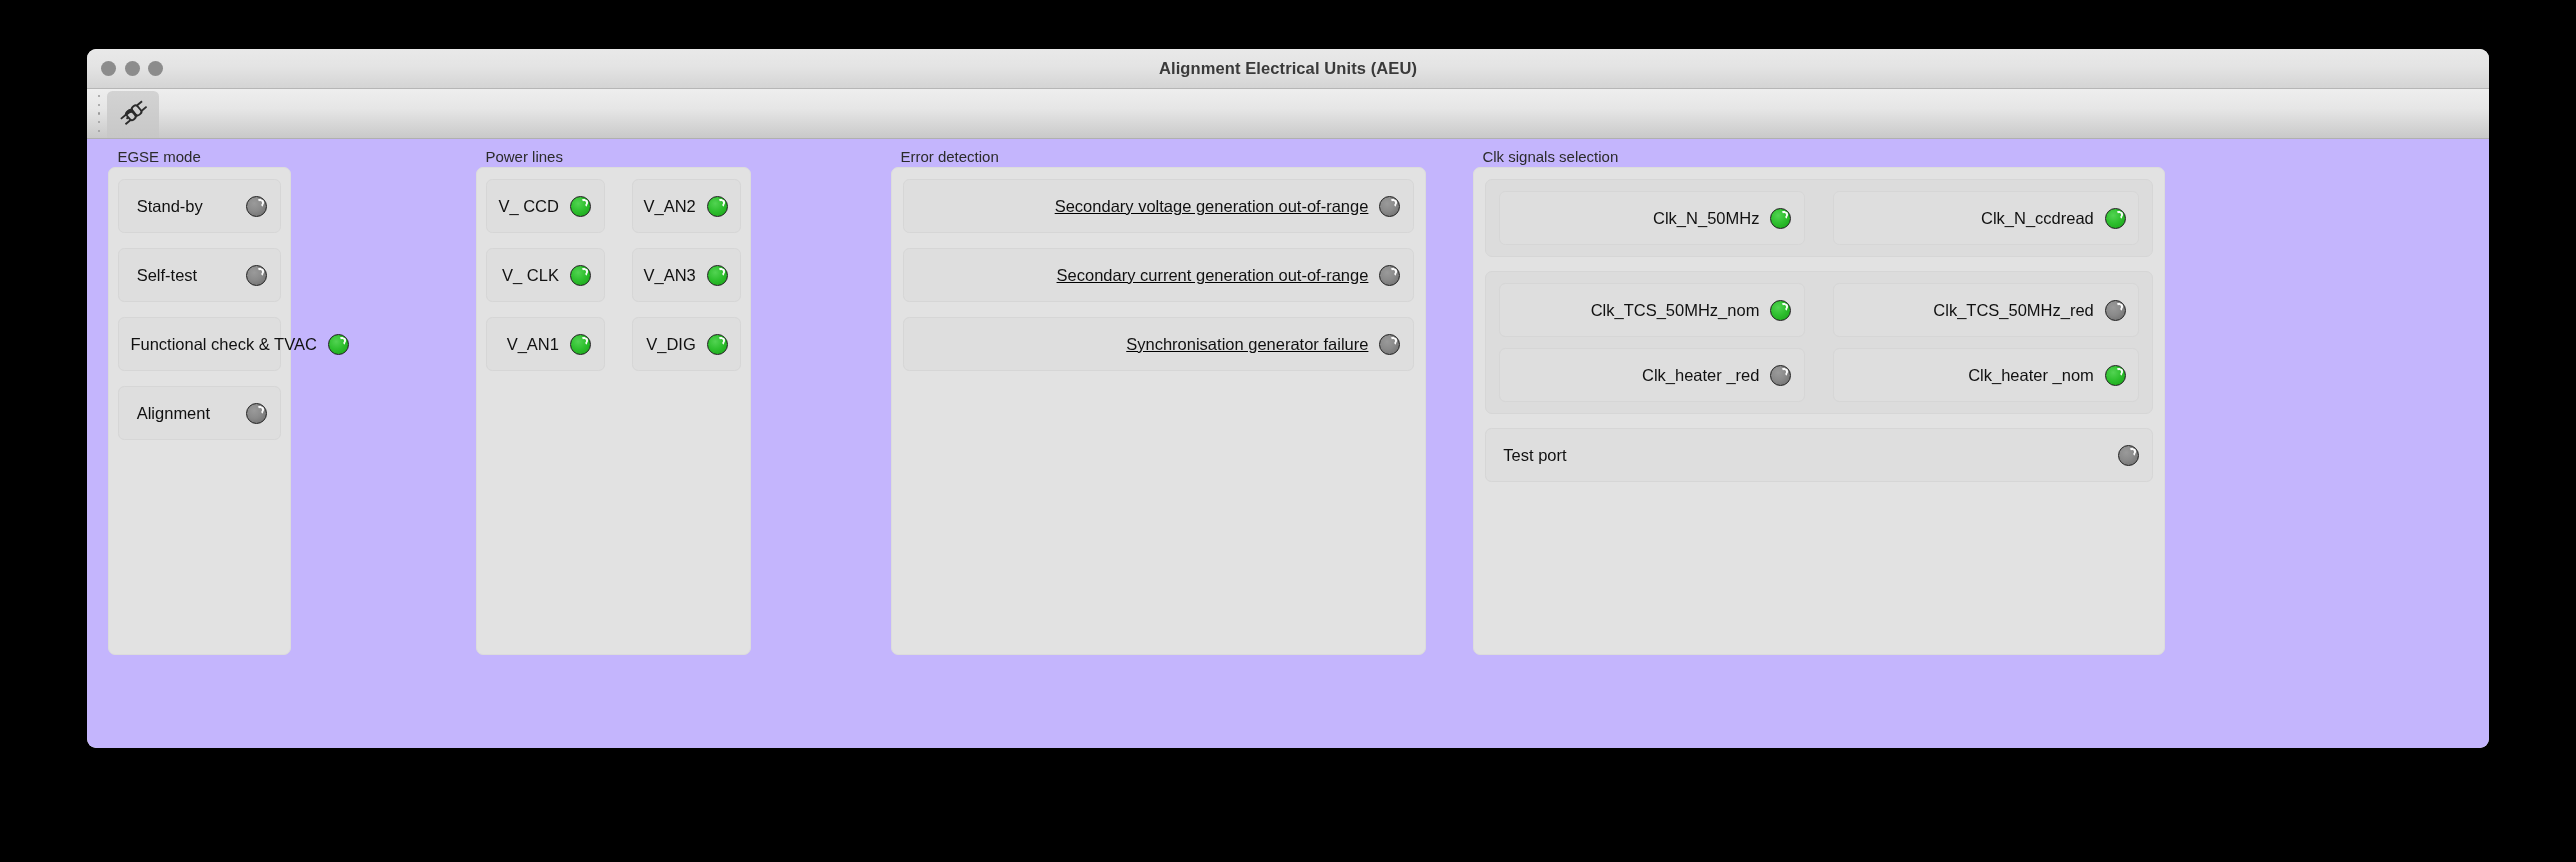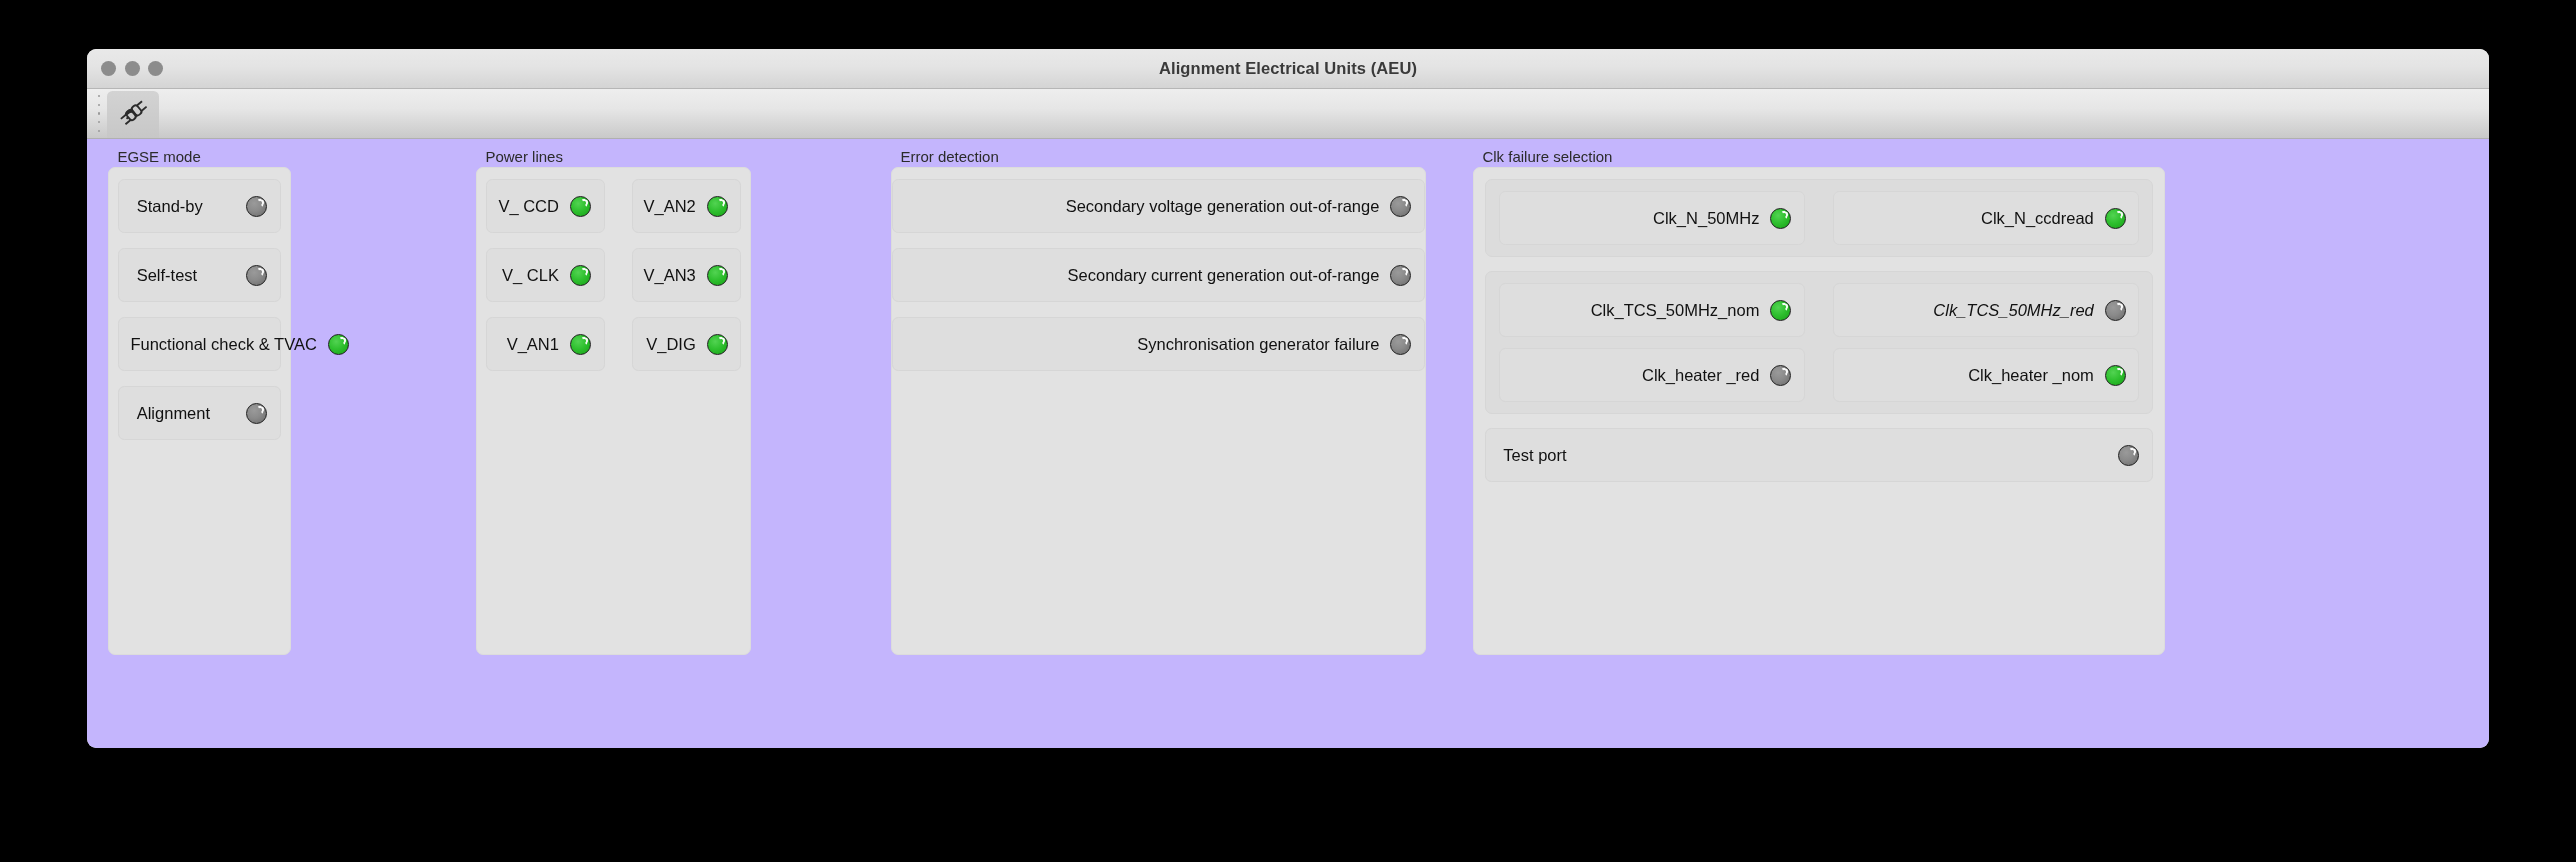--- a/index.html
+++ b/index.html
@@ -281,38 +281,38 @@
           <div class="led-row" style="height:54px;">
             <span class="led-label">V_DIG</span>
             <span class="led on"></span>
           </div>
         </div>
       </div>
     </div>
 
     <div class="panel" style="left:804px; width:535px;">
       <div class="panel-title">Error detection</div>
-      <div class="groupbox" style="height:488px; padding:11px 0;">
+      <div class="groupbox" style="height:488px; padding:11px 11px;text-decoration:underline;">
         <div class="led-row" style="height:54px; margin-bottom:15px;">
           <span class="led-label">Secondary voltage generation out-of-range</span>
           <span class="led off"></span>
         </div>
         <div class="led-row" style="height:54px; margin-bottom:15px;">
           <span class="led-label">Secondary current generation out-of-range</span>
           <span class="led off"></span>
         </div>
         <div class="led-row" style="height:54px;">
           <span class="led-label">Synchronisation generator failure</span>
           <span class="led off"></span>
         </div>
       </div>
     </div>
 
     <div class="panel" style="left:1386px; width:692px;">
-      <div class="panel-title">Clk failure selection</div>
+      <div class="panel-title">Clk signals selection</div>
       <div class="groupbox" style="height:488px; padding:11px 11px;">
 
         <div class="subgroup" style="margin-bottom:14px;">
           <div class="grid2">
             <div class="led-row" style="height:54px;">
               <span class="led-label">Clk_N_50MHz</span>
               <span class="led on"></span>
             </div>
             <div class="led-row" style="height:54px;">
               <span class="led-label">Clk_N_ccdread</span>
@@ -320,21 +320,21 @@
             </div>
           </div>
         </div>
 
         <div class="subgroup" style="margin-bottom:14px;">
           <div class="grid2">
             <div class="led-row" style="height:54px;">
               <span class="led-label">Clk_TCS_50MHz_nom</span>
               <span class="led on"></span>
             </div>
-            <div class="led-row" style="height:54px;font-style:italic;">
+            <div class="led-row" style="height:54px;">
               <span class="led-label">Clk_TCS_50MHz_red</span>
               <span class="led off"></span>
             </div>
             <div class="led-row" style="height:54px;">
               <span class="led-label">Clk_heater _red</span>
               <span class="led off"></span>
             </div>
             <div class="led-row" style="height:54px;">
               <span class="led-label">Clk_heater _nom</span>
               <span class="led on"></span>

